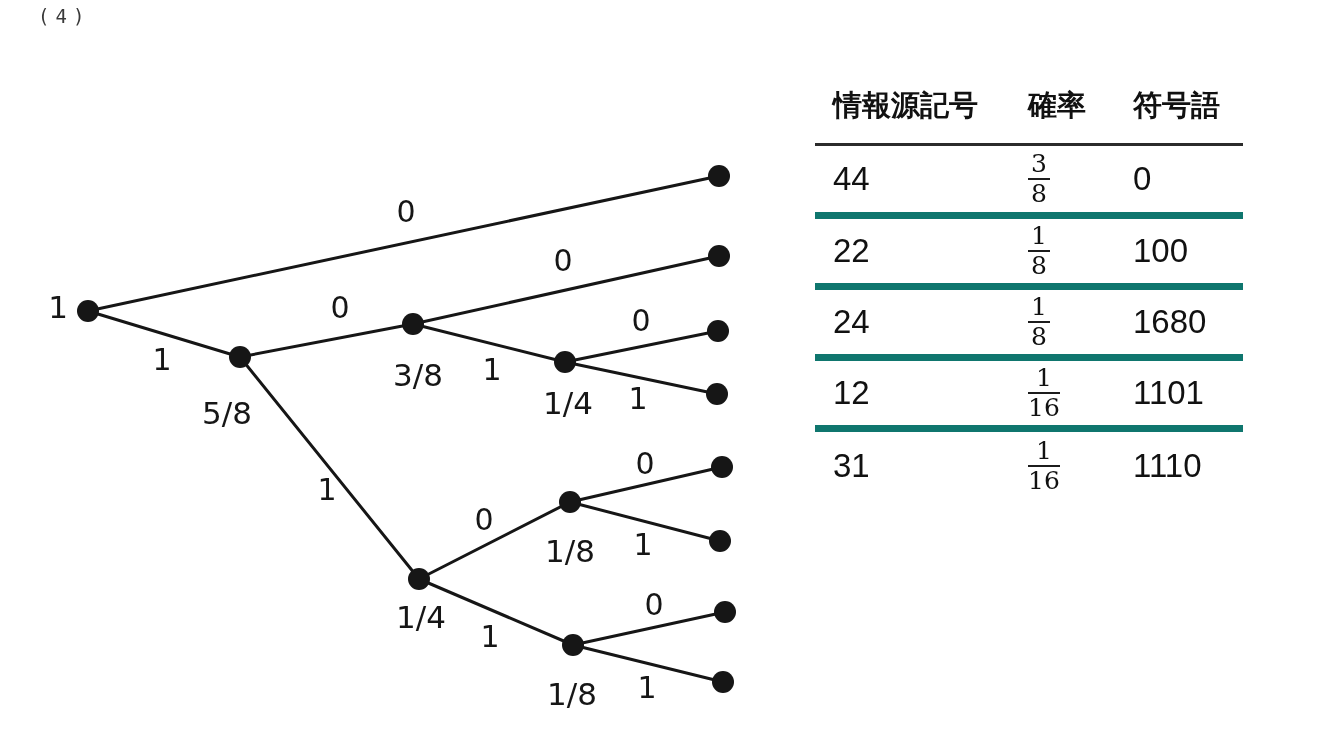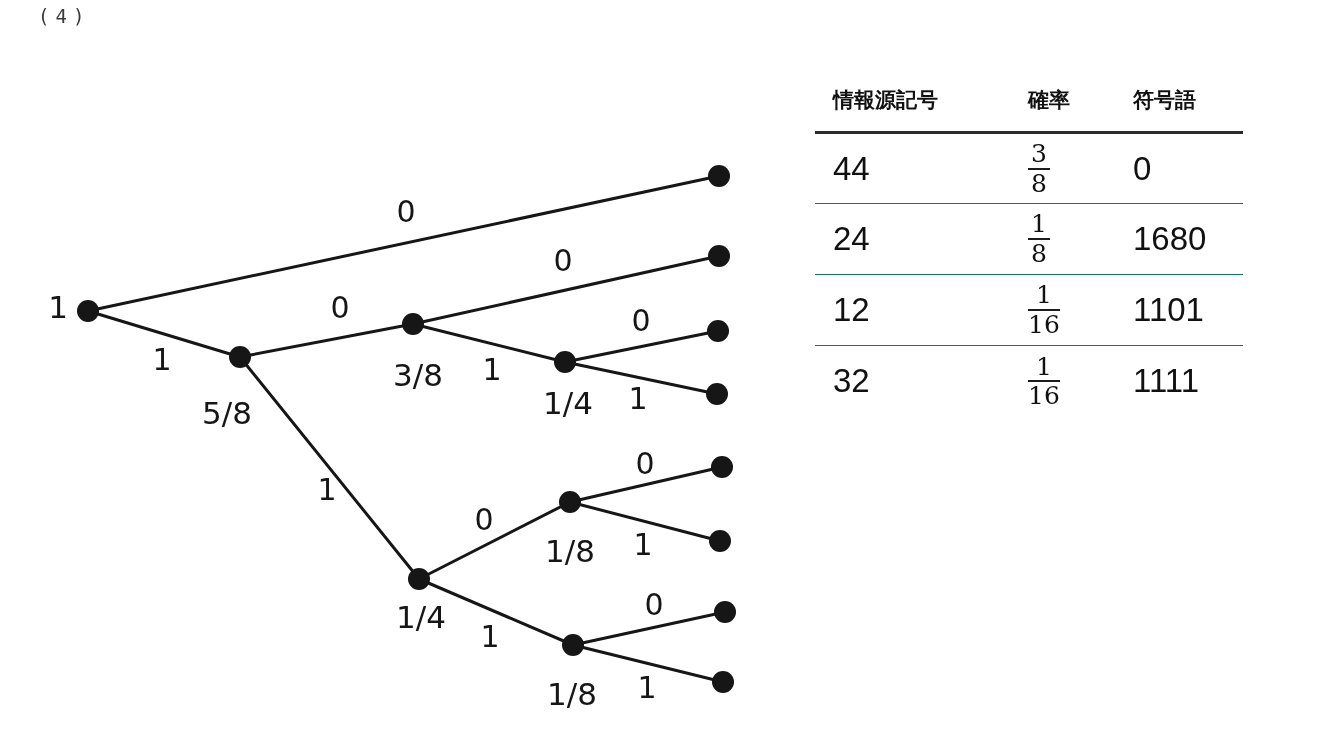--- a/index.html
+++ b/index.html
@@ -57,33 +57,33 @@
   }
   table {
     width: 100%;
     border-collapse: collapse;
     color: #111111;
   }
   col.c1 { width: 195px; }
   col.c2 { width: 105px; }
   col.c3 { width: 128px; }
   th {
-    font-size: 21px;
+    font-size: 29px;
     font-weight: 700;
     text-align: left;
     padding: 6px 0 17px 18px;
     border-bottom: 3px solid #2b2b2b;
     white-space: nowrap;
   }
   td {
     font-size: 33px;
     text-align: left;
     padding-left: 18px;
     height: 71px;
-    border-bottom: 1px solid #0f766e;
+    border-bottom: 7px solid #0f766e;
     vertical-align: middle;
     white-space: nowrap;
   }
   tr:last-child td { border-bottom: none; }
 
   .frac {
     display: inline-block;
     text-align: center;
     font-family: "DejaVu Serif", serif;
     font-size: 25px;
@@ -174,31 +174,36 @@
           <th>符号語</th>
         </tr>
       </thead>
       <tbody id="table-body">
           <tr>
             <td>44</td>
             <td><span class="frac"><span class="num">3</span><span class="den">8</span></span></td>
             <td>0</td>
           </tr>
           <tr>
+            <td>22</td>
+            <td><span class="frac"><span class="num">1</span><span class="den">8</span></span></td>
+            <td>100</td>
+          </tr>
+          <tr>
             <td>24</td>
             <td><span class="frac"><span class="num">1</span><span class="den">8</span></span></td>
             <td>1680</td>
           </tr>
           <tr>
             <td>12</td>
             <td><span class="frac"><span class="num">1</span><span class="den">16</span></span></td>
             <td>1101</td>
           </tr>
           <tr>
-            <td>32</td>
+            <td>31</td>
             <td><span class="frac"><span class="num">1</span><span class="den">16</span></span></td>
-            <td>1111</td>
+            <td>1110</td>
           </tr>
         </tbody>
     </table>
   </div>
 
 </div>
 
 </body></html>

